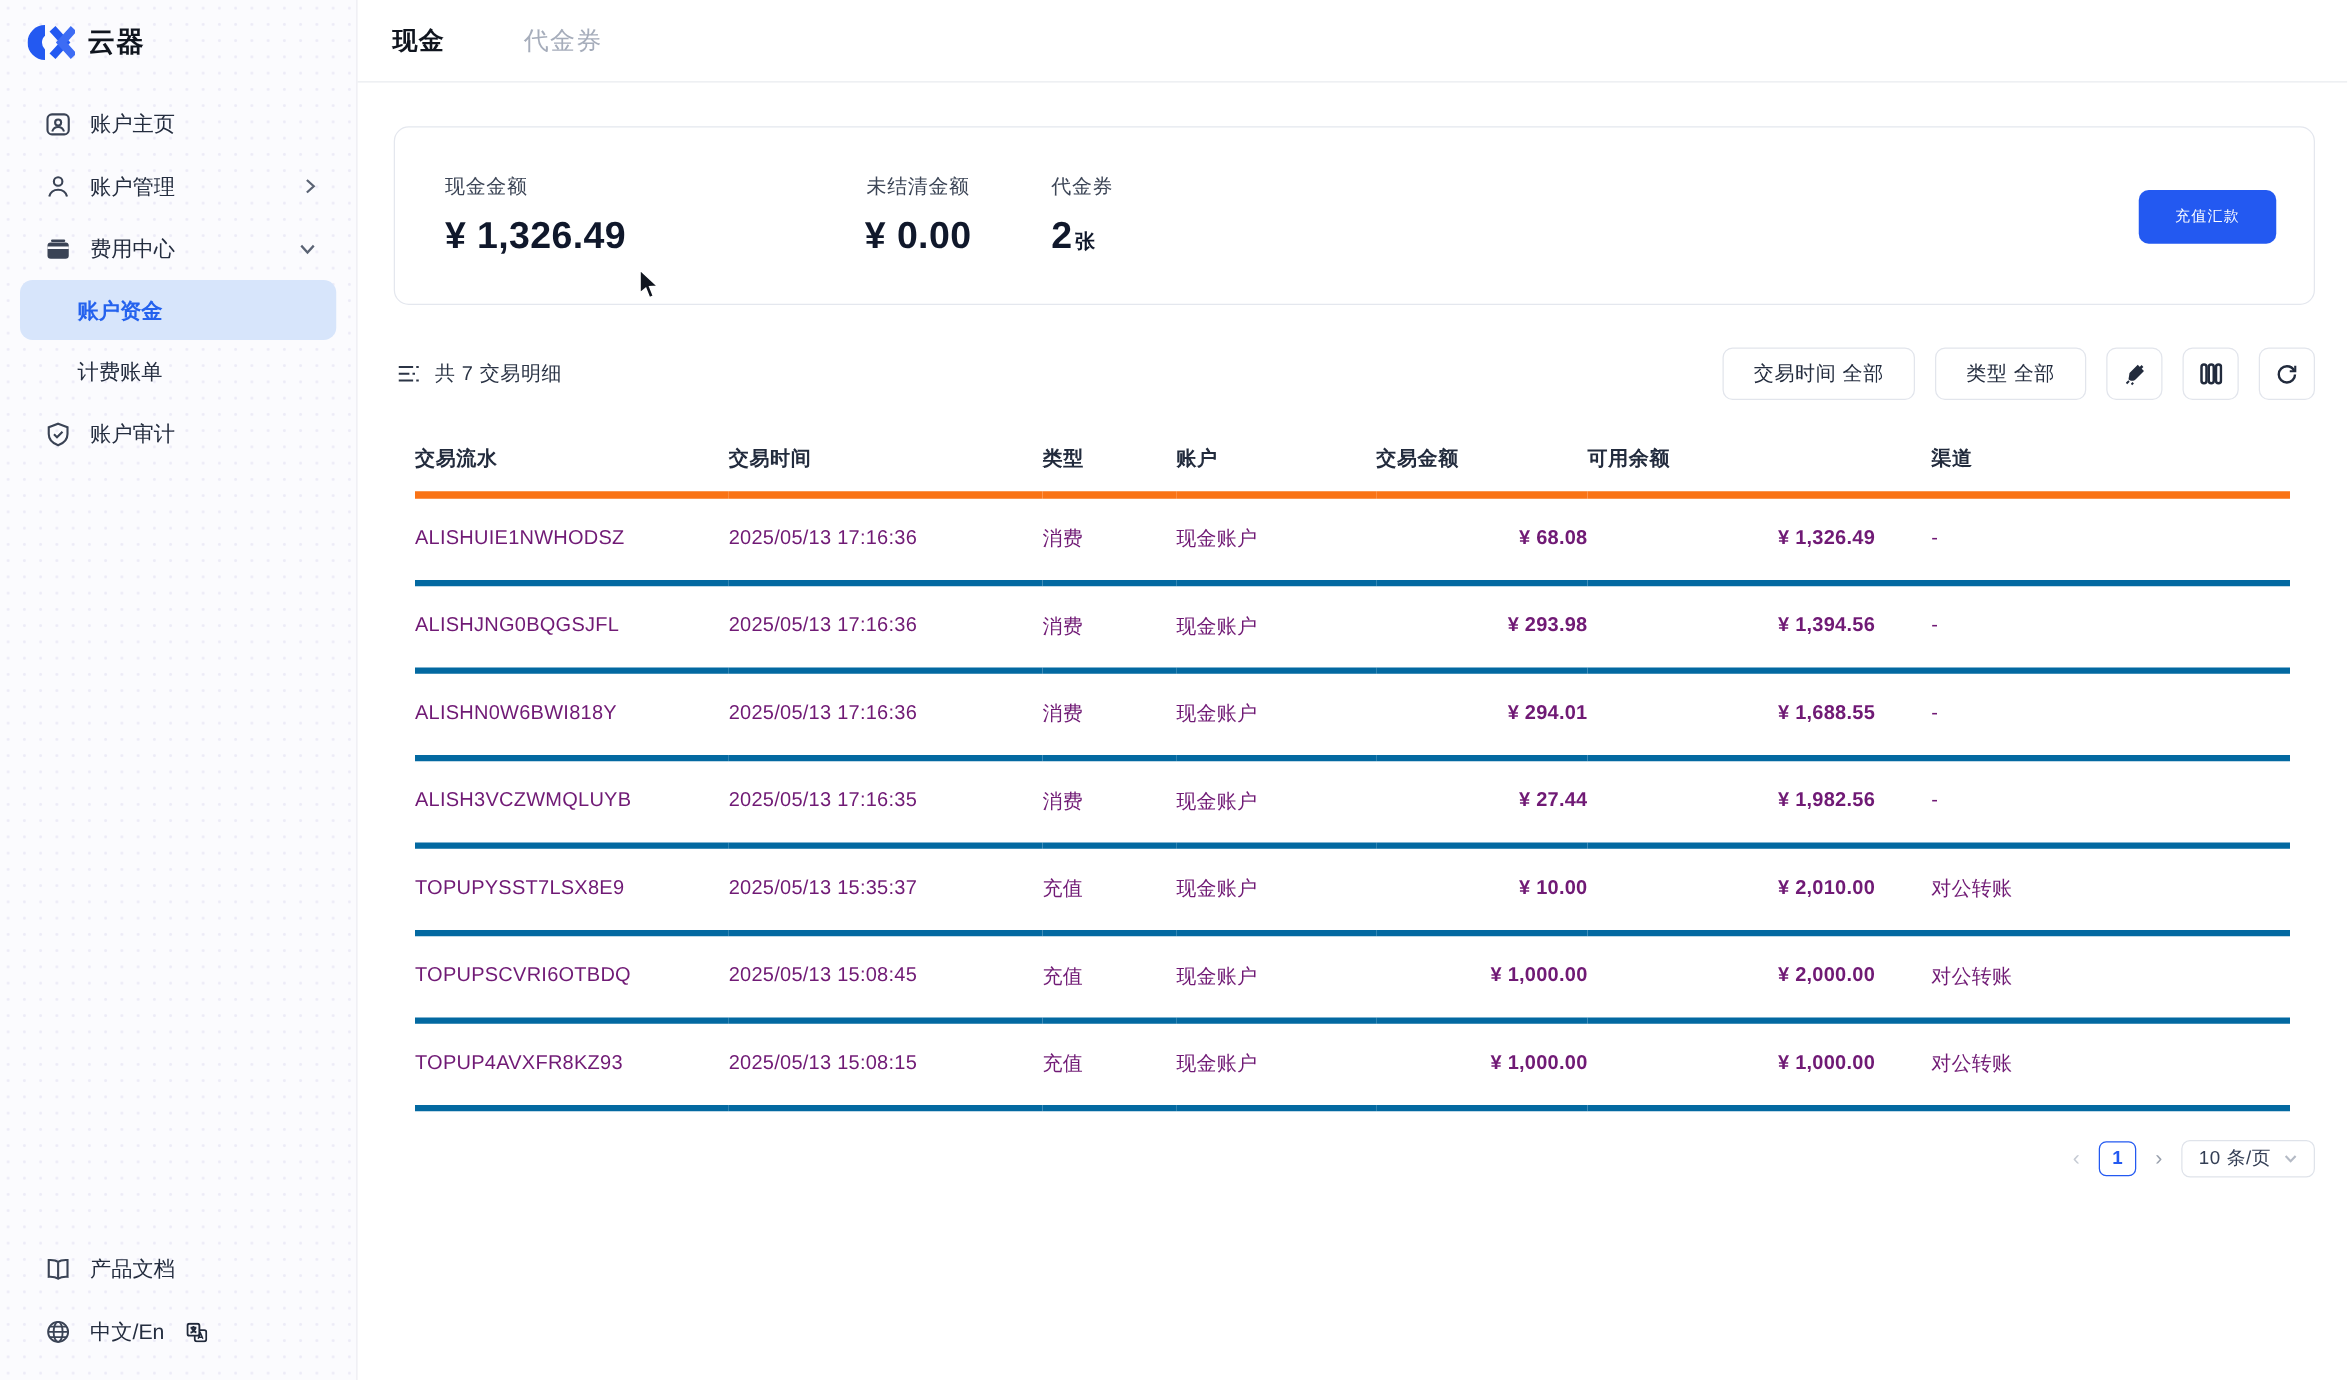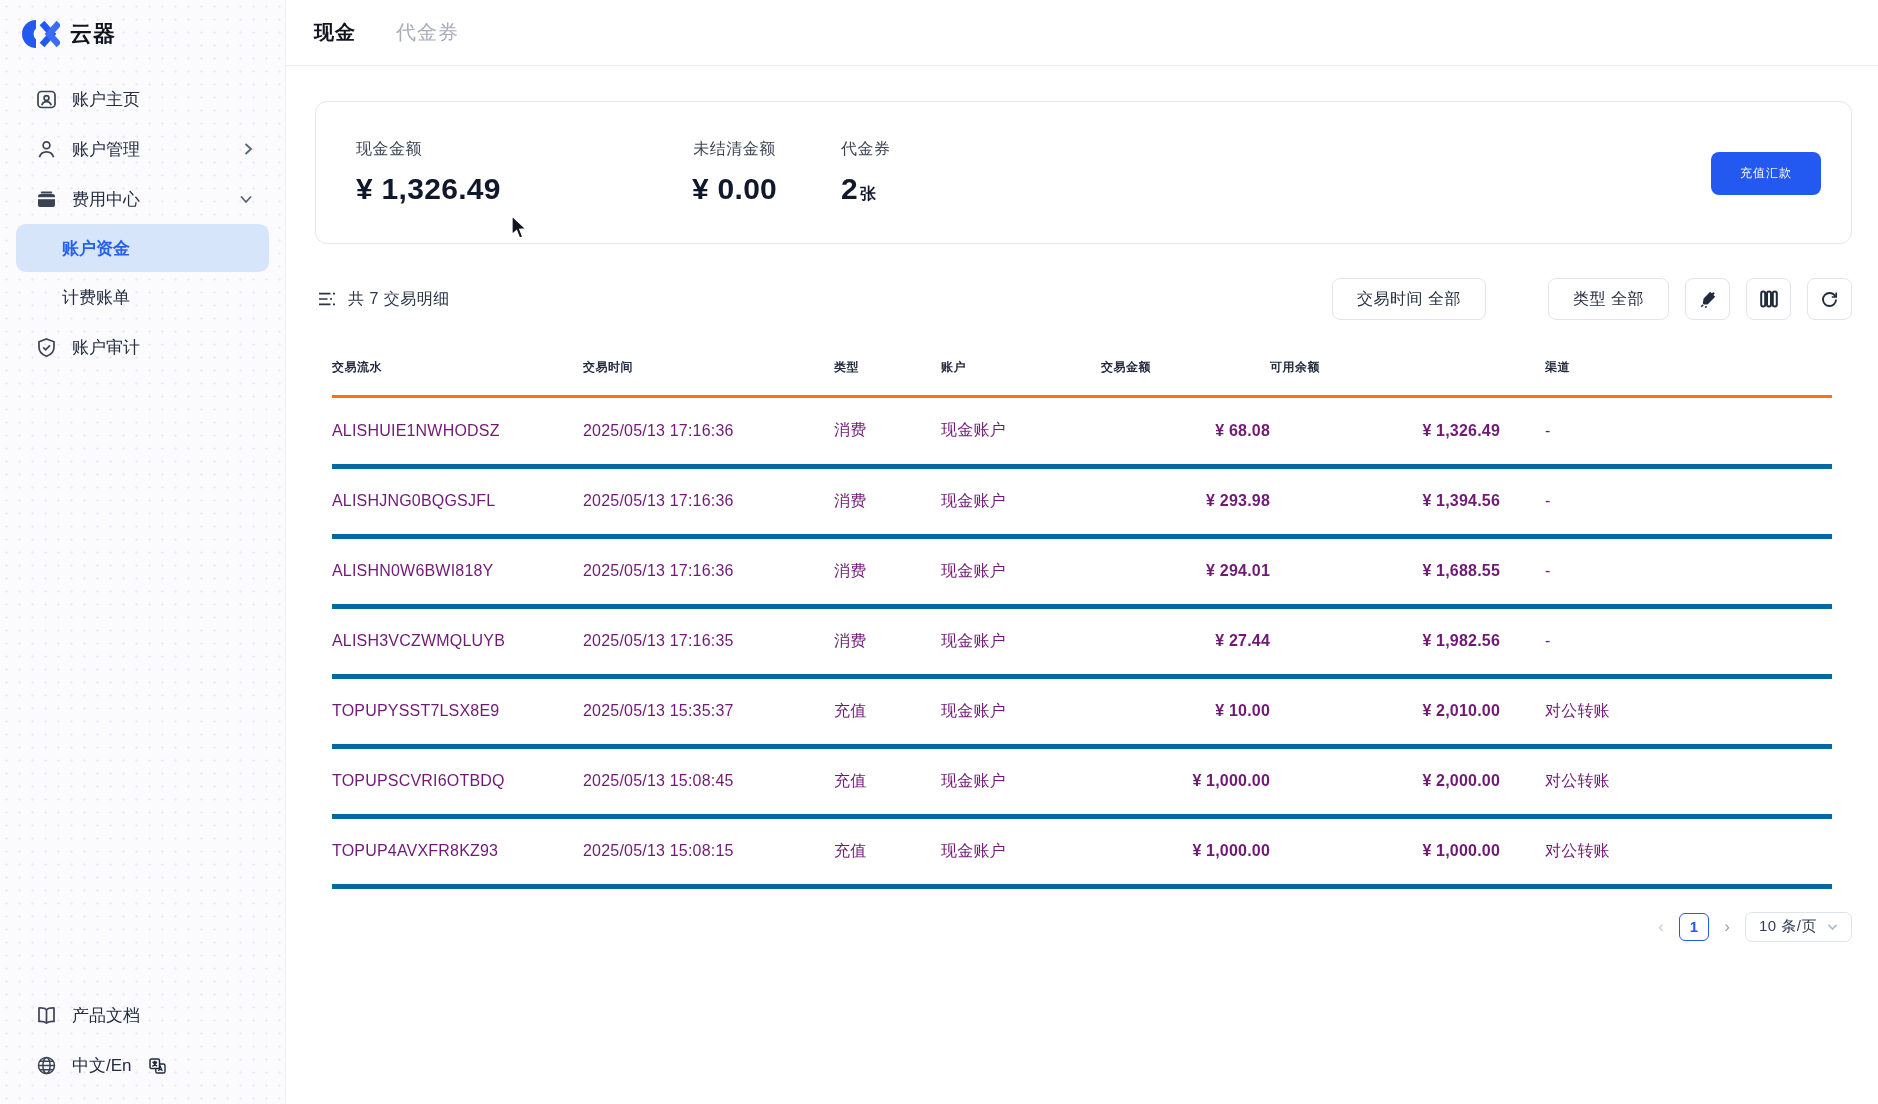--- a/index.html
+++ b/index.html
@@ -27,21 +27,21 @@
   .nav-item.active-pill {
     margin:0 16px; padding-left:46px; height:48px;
     background:#d7e5fb; border-radius:10px; color:#2462ee; font-weight:700;
   }
   .sidebar-footer { position:absolute; left:0; bottom:14px; width:100%; }
   .sidebar-footer .nav-item { height:50px; }
   .lang-badge { margin-left:2px; position:relative; top:1px; }
 
   
   .main { position:absolute; left:286px; top:0; width:1592px; height:1104px; }
-  .tabbar { height:66px; border-bottom:1px solid #e9ebf0; display:flex; align-items:center; padding-left:28px; gap:40px; }
+  .tabbar { height:66px; border-bottom:1px solid #e9ebf0; display:flex; align-items:center; padding-left:28px; gap:63px; }
   .tab { font-size:20px; color:#a6adbb; cursor:pointer; letter-spacing:1px; }
   .tab.active { color:#10151f; font-weight:700; }
 
   .content { padding:0 26px 0 29px; }
 
   
   .summary-card {
     position:relative; margin-top:35px; height:143px;
     border:1px solid #e4e7ee; border-radius:12px; background:#fff;
     display:flex; align-items:center; padding-left:40px;
@@ -62,32 +62,31 @@
   .cursor-ghost { position:absolute; left:192px; top:113px; width:22px; height:26px; pointer-events:none; }
 
   
   .toolbar { margin-top:34px; height:42px; display:flex; align-items:center; justify-content:space-between; padding-left:3px; }
   .toolbar-left { display:flex; align-items:center; gap:12px; font-size:16px; color:#2b3445; letter-spacing:0.5px; }
   .toolbar-right { display:flex; align-items:center; gap:16px; }
   .filter-btn {
     height:42px; padding:0 24px; border:1px solid #e2e5ec; border-radius:8px; background:#fff;
     font-size:16px; color:#242d3f; letter-spacing:0.5px; cursor:pointer; display:flex; align-items:center;
     font-family:"Liberation Sans","DejaVu Sans",sans-serif;
-    margin-left:46px;
   }
   .icon-btn {
     width:45px; height:42px; border:1px solid #e2e5ec; border-radius:8px; background:#fff;
     display:flex; align-items:center; justify-content:center; cursor:pointer;
   }
 
   
   table.tx { margin-top:21px; margin-left:17px; width:1500px; border-collapse:collapse; table-layout:fixed; }
   table.tx th {
-    height:55px; font-size:12px; font-weight:700; color:#222b3d;
-    text-align:left; vertical-align:middle; border-bottom:3px solid #f97316; letter-spacing:0.5px;
+    height:55px; font-size:16px; font-weight:700; color:#222b3d;
+    text-align:left; vertical-align:middle; border-bottom:6px solid #f97316; letter-spacing:0.5px;
   }
   table.tx td {
     height:70px; font-size:16px; color:#701a75; vertical-align:middle;
     border-bottom:5px solid #0369a1; letter-spacing:0.2px;
     white-space:nowrap; overflow:hidden;margin-top:13px;
   }
   th.num, td.num { text-align:right; }
   td.amount { font-weight:700; color:#1e2840; }
   th.channel, td.channel { padding-left:45px; }
 

